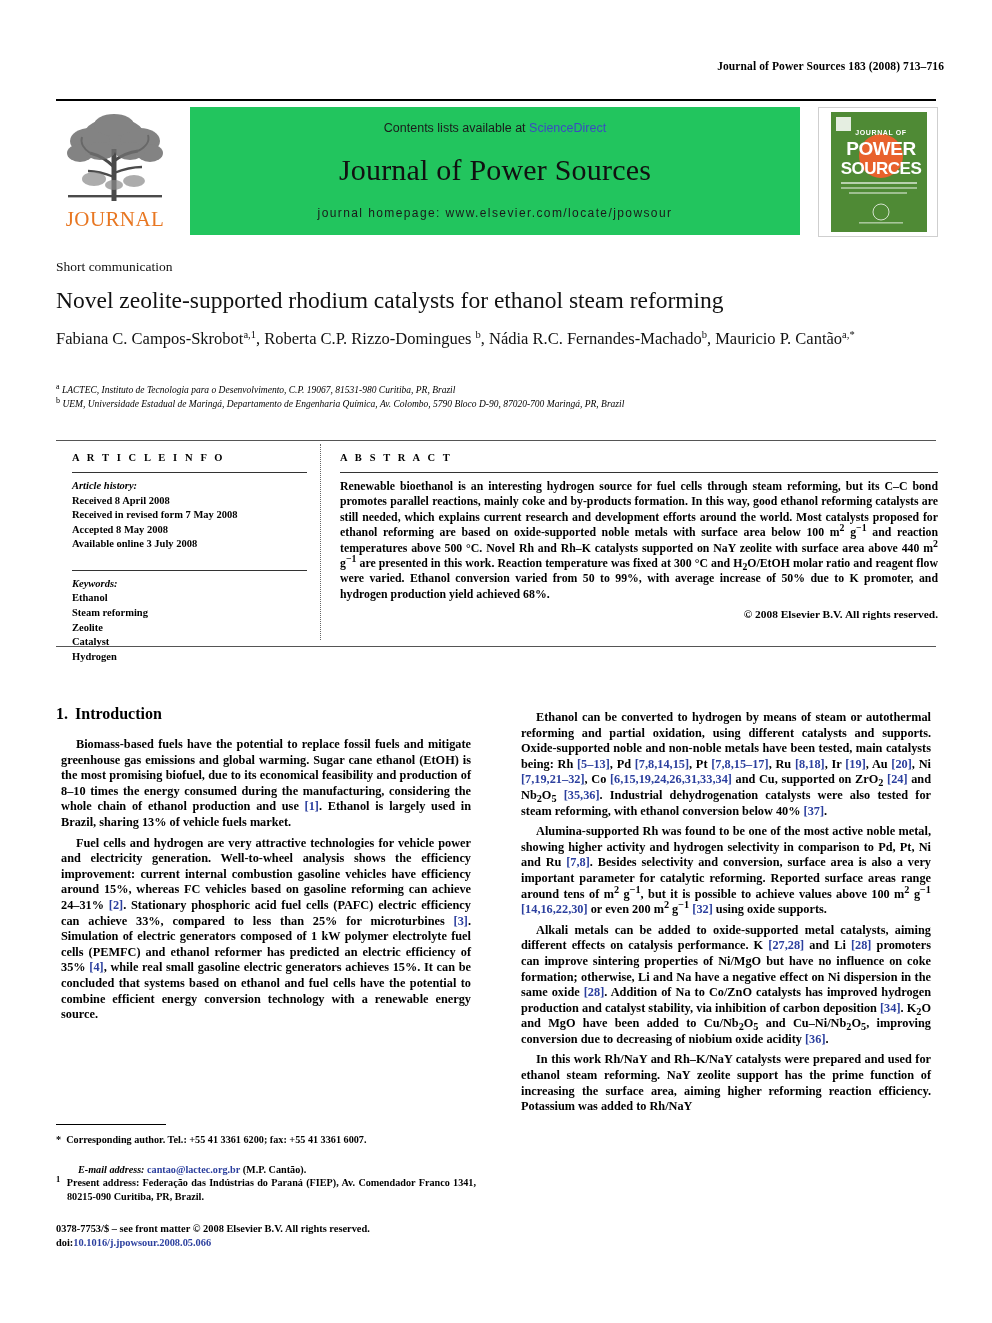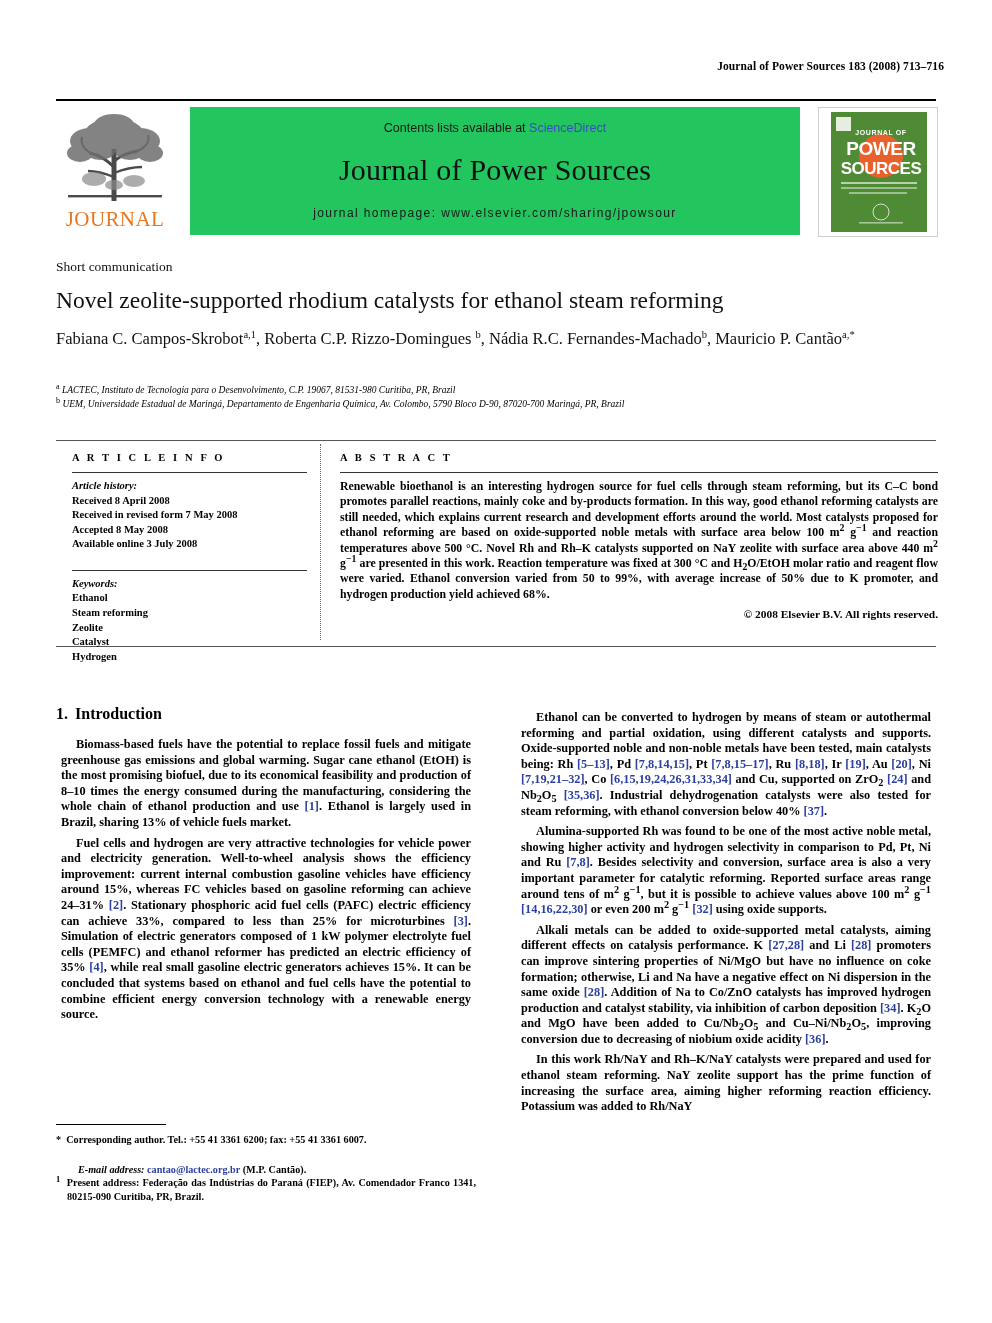--- a/index.html
+++ b/index.html
@@ -313,21 +313,21 @@
         </div>
         <div class="elsevier-word">JOURNAL</div>
       </div>
 
       <div class="center-band">
         <div class="contents-line">
           <span>Contents lists available at </span><span class="sd-link">ScienceDirect</span>
         </div>
         <div class="journal-name">Journal of Power Sources</div>
         <div class="homepage">
-          <span>journal homepage: </span><span>www.elsevier.com/sharing/jpowsour</span>
+          <span>journal homepage: </span><span>www.elsevier.com/locate/jpowsour</span>
         </div>
       </div>
 
       <div class="cover-thumb">
         <svg viewBox="0 0 118 128" width="118" height="128" aria-hidden="true">
           <rect x="0" y="0" width="118" height="128" fill="#ffffff"></rect>
           <rect x="12" y="4" width="96" height="120" fill="#4f8a35"></rect>
           <rect x="17" y="9" width="15" height="14" fill="#ffffff" opacity="0.85"></rect>
           <circle cx="62" cy="48" r="22" fill="#e8612c"></circle>
           <text x="62" y="27" text-anchor="middle" fill="#ffffff" font-family="Liberation Sans, sans-serif" font-size="7" font-weight="bold" letter-spacing="0.6">JOURNAL OF</text>
@@ -398,14 +398,20 @@
     <p class="body">In this work Rh/NaY and Rh–K/NaY catalysts were prepared and used for ethanol steam reforming. NaY zeolite support has the prime function of increasing the surface area, aiming higher reforming reaction efficiency. Potassium was added to Rh/NaY</p>
   </div>
 
   <div class="footnotes">
     <div class="fn-rule"></div>
     <div class="fn fn-ind"><strong>*</strong>&nbsp; Corresponding author. Tel.: +55 41 3361 6200; fax: +55 41 3361 6007.</div>
     <div class="fn" style="padding-left:22px;margin-top:16px;"><em>E-mail address:</em> <span class="maillink">cantao@lactec.org.br</span> (M.P. Cantão).</div>
     <div class="fn fn-ind"><sup>1</sup>&nbsp; Present address: Federação das Indústrias do Paraná (FIEP), Av. Comendador Franco 1341, 80215-090 Curitiba, PR, Brazil.</div>
   </div>
 
+  <div class="imprint">
+    <div>0378-7753/$ – see front matter © 2008 Elsevier B.V. All rights reserved.</div>
+    <div>
+      <span>doi:</span><span class="doi">10.1016/j.jpowsour.2008.05.066</span>
+    </div>
+  </div>
 
 </div>
 
 </body></html>

